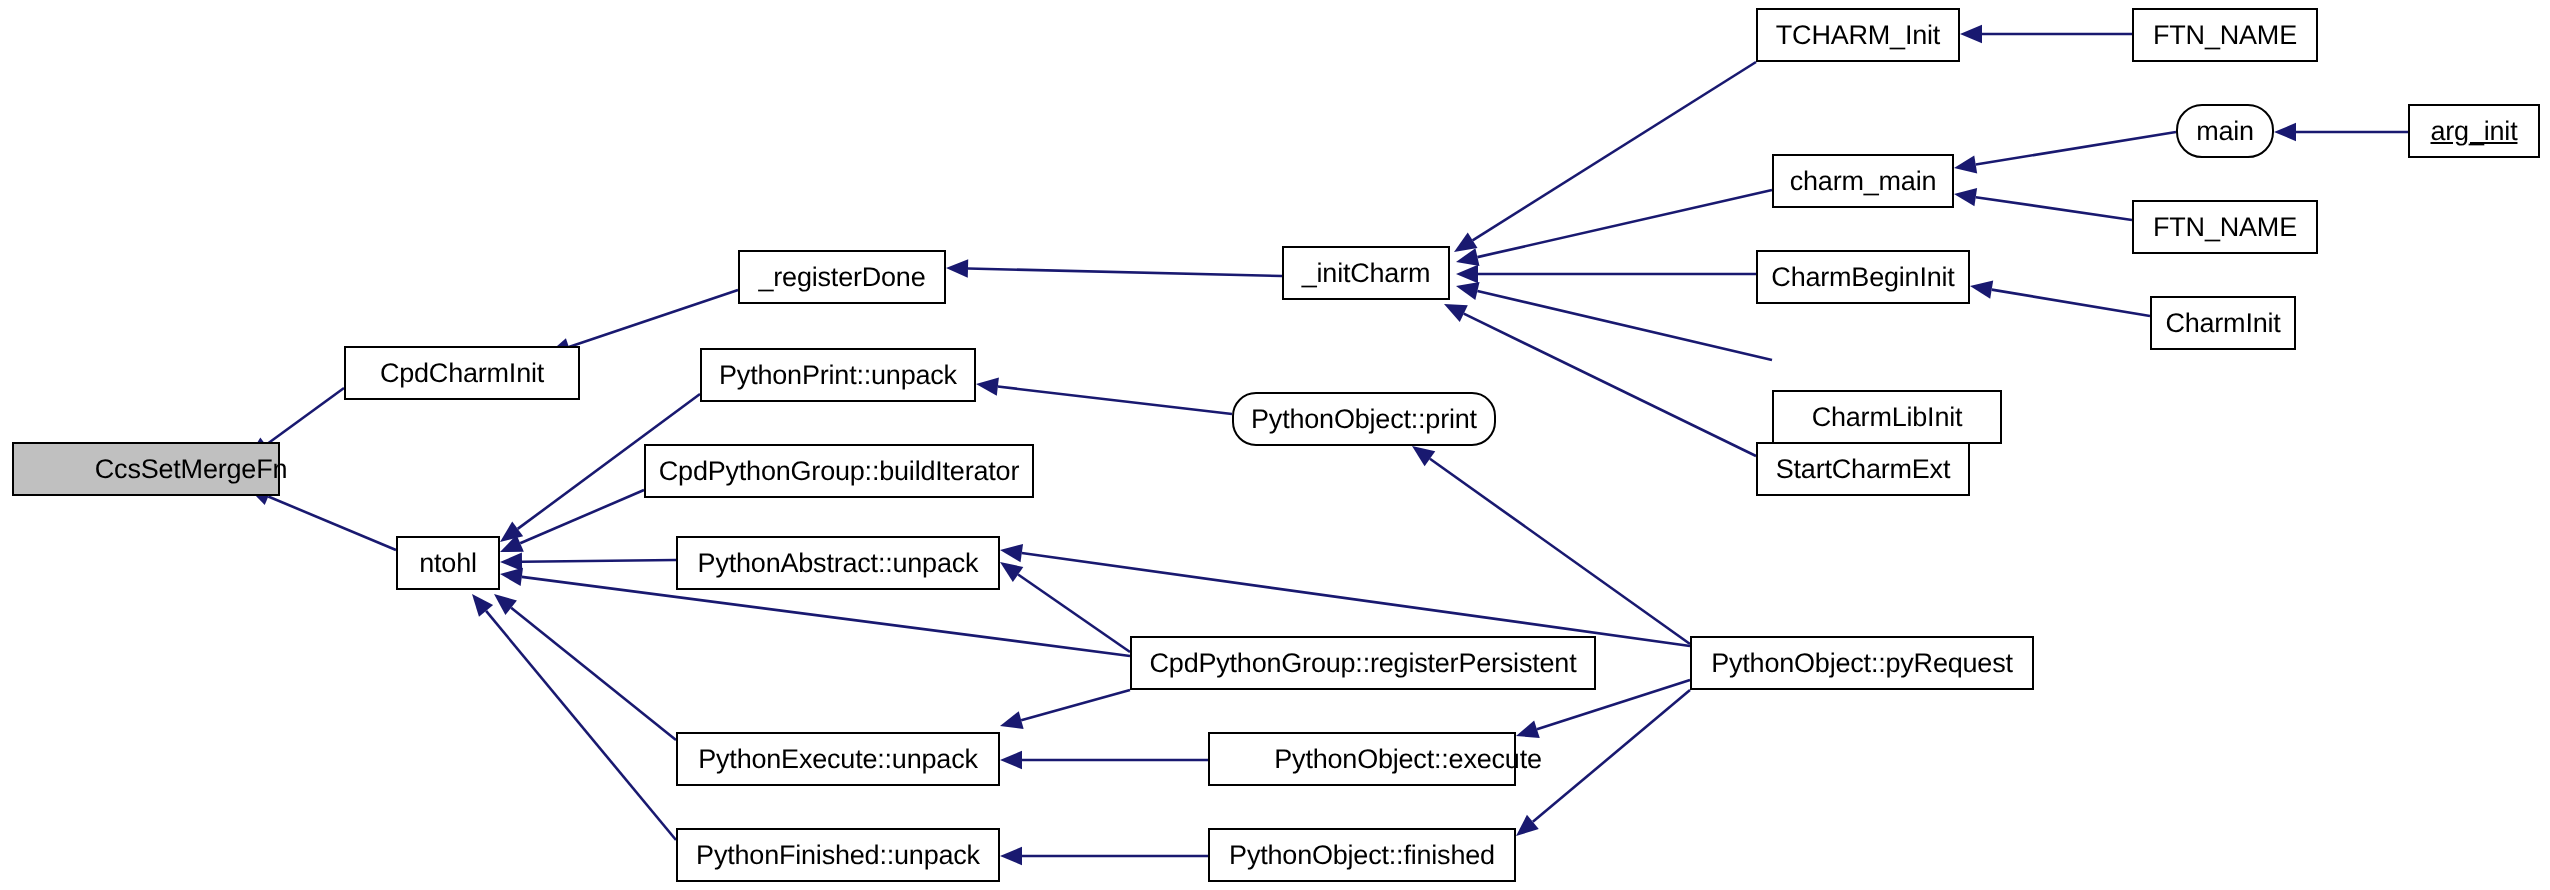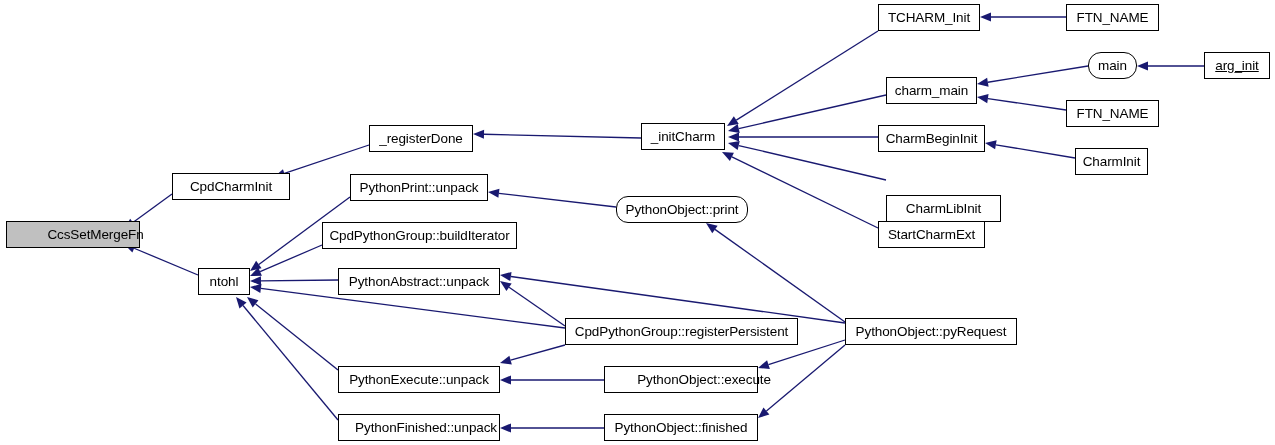--- a/index.html
+++ b/index.html
@@ -182,21 +182,21 @@
     </div>
     <div class="node" style="left: 322px; top: 222px; width: 195px; height: 27px;">
       <span class="node-label">CpdPythonGroup::buildIterator</span>
     </div>
     <div class="node" style="left: 338px; top: 268px; width: 162px; height: 27px;">
       <span class="node-label">PythonAbstract::unpack</span>
     </div>
     <div class="node" style="left: 338px; top: 366px; width: 162px; height: 27px;">
       <span class="node-label">PythonExecute::unpack</span>
     </div>
-    <div class="node" style="left: 338px; top: 414px; width: 162px; height: 27px; justify-content: flex-end;">
+    <div class="node" style="left: 338px; top: 414px; width: 162px; height: 27px;">
       <span class="node-label">PythonFinished::unpack</span>
     </div>
     <div class="node" style="left: 565px; top: 318px; width: 233px; height: 27px;">
       <span class="node-label">CpdPythonGroup::registerPersistent</span>
     </div>
     <div class="node" style="left: 616px; top: 196px; width: 132px; height: 27px; border-radius: 12px;">
       <span class="node-label">PythonObject::print</span>
     </div>
     <div class="node" style="left: 604px; top: 366px; width: 154px; height: 27px; padding-left: 46px;">
       <span class="node-label">PythonObject::execute</span>

